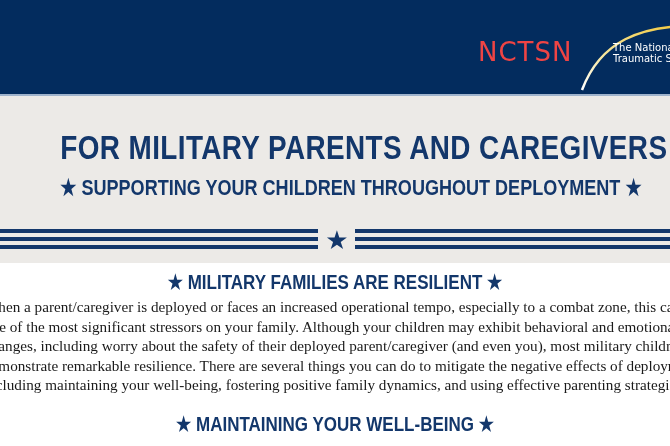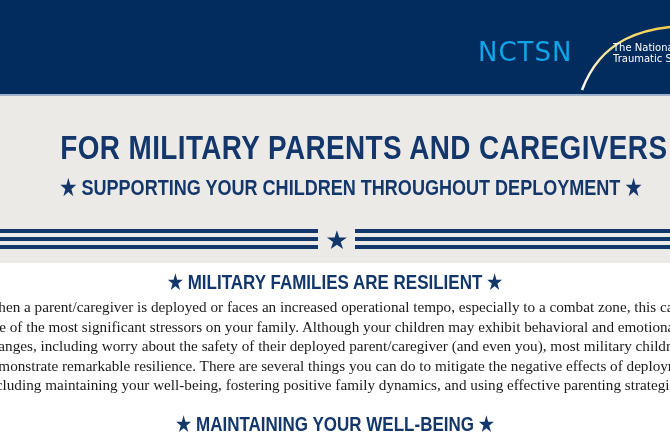--- a/index.html
+++ b/index.html
@@ -1,19 +1,19 @@
 <!DOCTYPE html>
 <html><head>
 <meta charset="utf-8">
 <style>
   html, body { margin:0; padding:0; }
   body { width:670px; height:446px; overflow:hidden; background:#ffffff; position:relative; }
   .header { position:absolute; left:0; top:0; width:670px; height:94px; background:#032c5e; }
   .header-line { position:absolute; left:0; top:94px; width:670px; height:2px; background:#9fb3cc; }
-  .logo-text { position:absolute; left:478px; top:37px; color:#0ea5e9; font-family:"DejaVu Sans", sans-serif; font-size:26px; letter-spacing:1px; line-height:30px; }
+  .logo-text { position:absolute; left:478px; top:37px; color:#ef4444; font-family:"DejaVu Sans", sans-serif; font-size:26px; letter-spacing:1px; line-height:30px; }
   .arc { position:absolute; left:580px; top:22px; width:120px; height:70px; }
   .tagline { position:absolute; left:613px; top:42px; color:#ffffff; font-family:"DejaVu Sans", sans-serif; font-size:10px; line-height:11px; white-space:nowrap; }
   .banner { position:absolute; left:0; top:96px; width:670px; height:167px; background:#eceae7; }
   .title { position:absolute; left:0; top:128px; width:670px; text-align:center; color:#13376b; font-family:"Liberation Sans", sans-serif; font-weight:bold; font-size:34px; letter-spacing:0.5px; transform:scaleX(0.82); transform-origin:center; white-space:nowrap; line-height:38px; }
   .subtitle { position:absolute; left:0; top:175px; width:670px; text-align:center; color:#13376b; font-family:"Liberation Sans", sans-serif; font-weight:bold; font-size:22px; transform:scaleX(0.82); transform-origin:center; white-space:nowrap; line-height:26px; }
   .stripes { position:absolute; top:229px; height:20px; }
   .stripe { position:absolute; left:0; right:0; height:4px; background:#13376b; }
   .center-star { position:absolute; left:322px; top:226px; width:30px; height:28px; color:#13376b; font-size:26px; line-height:28px; text-align:center; font-family:"DejaVu Sans", sans-serif; }
   .section-head { position:absolute; left:0; width:670px; text-align:center; color:#13376b; font-family:"Liberation Sans", sans-serif; font-weight:bold; font-size:20px; transform:scaleX(0.85); transform-origin:center; white-space:nowrap; line-height:24px; }
   .body-text { position:absolute; left:-16px; top:297px; width:700px; color:#1a1a1a; font-family:"Liberation Serif", serif; font-size:15.2px; line-height:19.5px; white-space:nowrap; }

